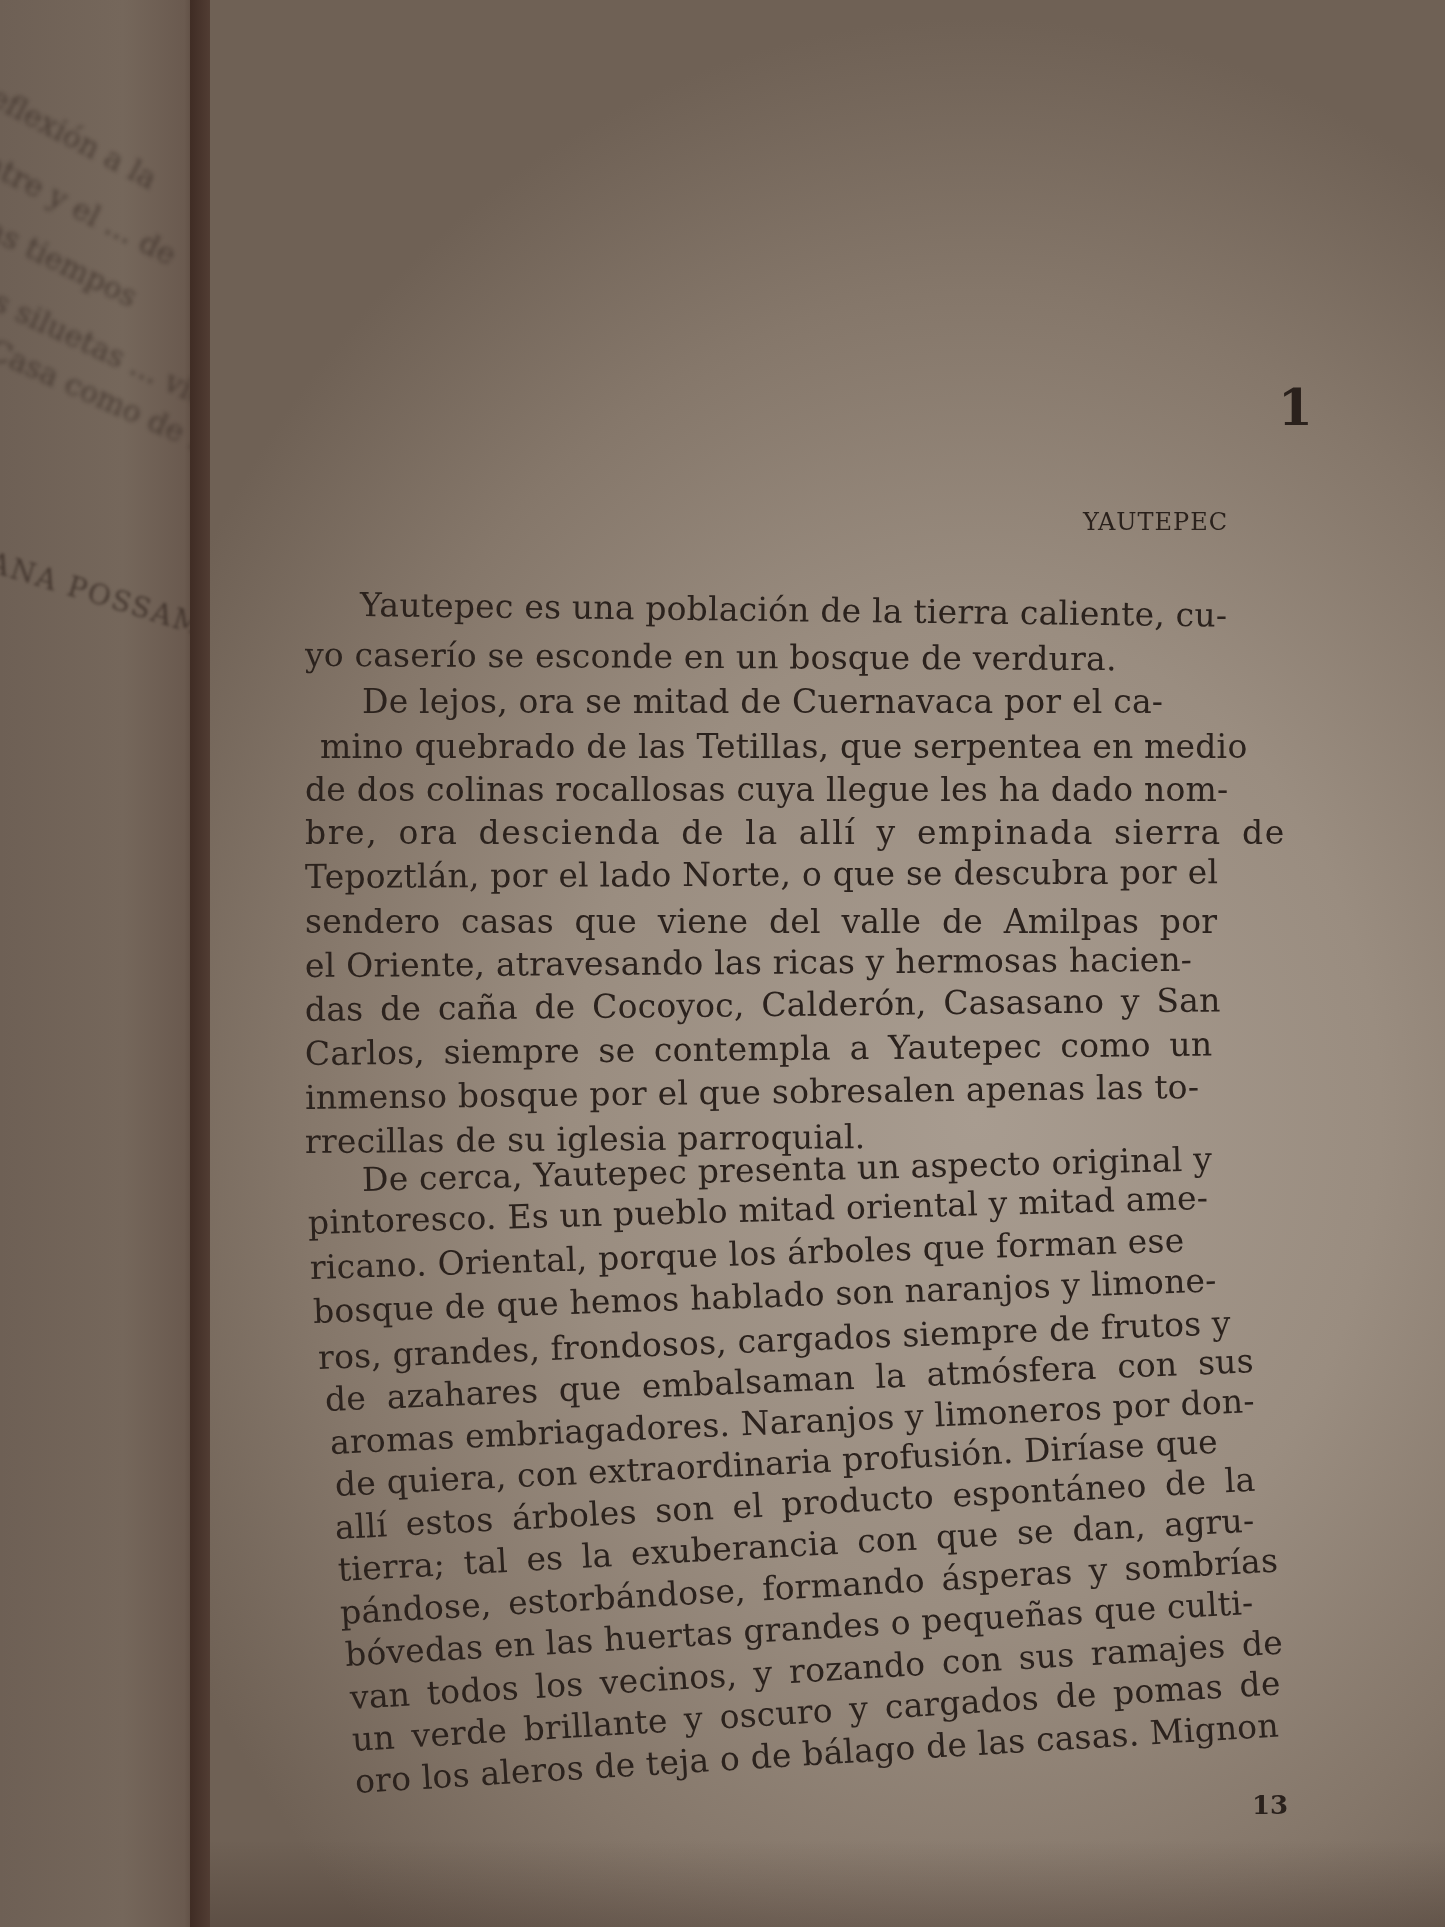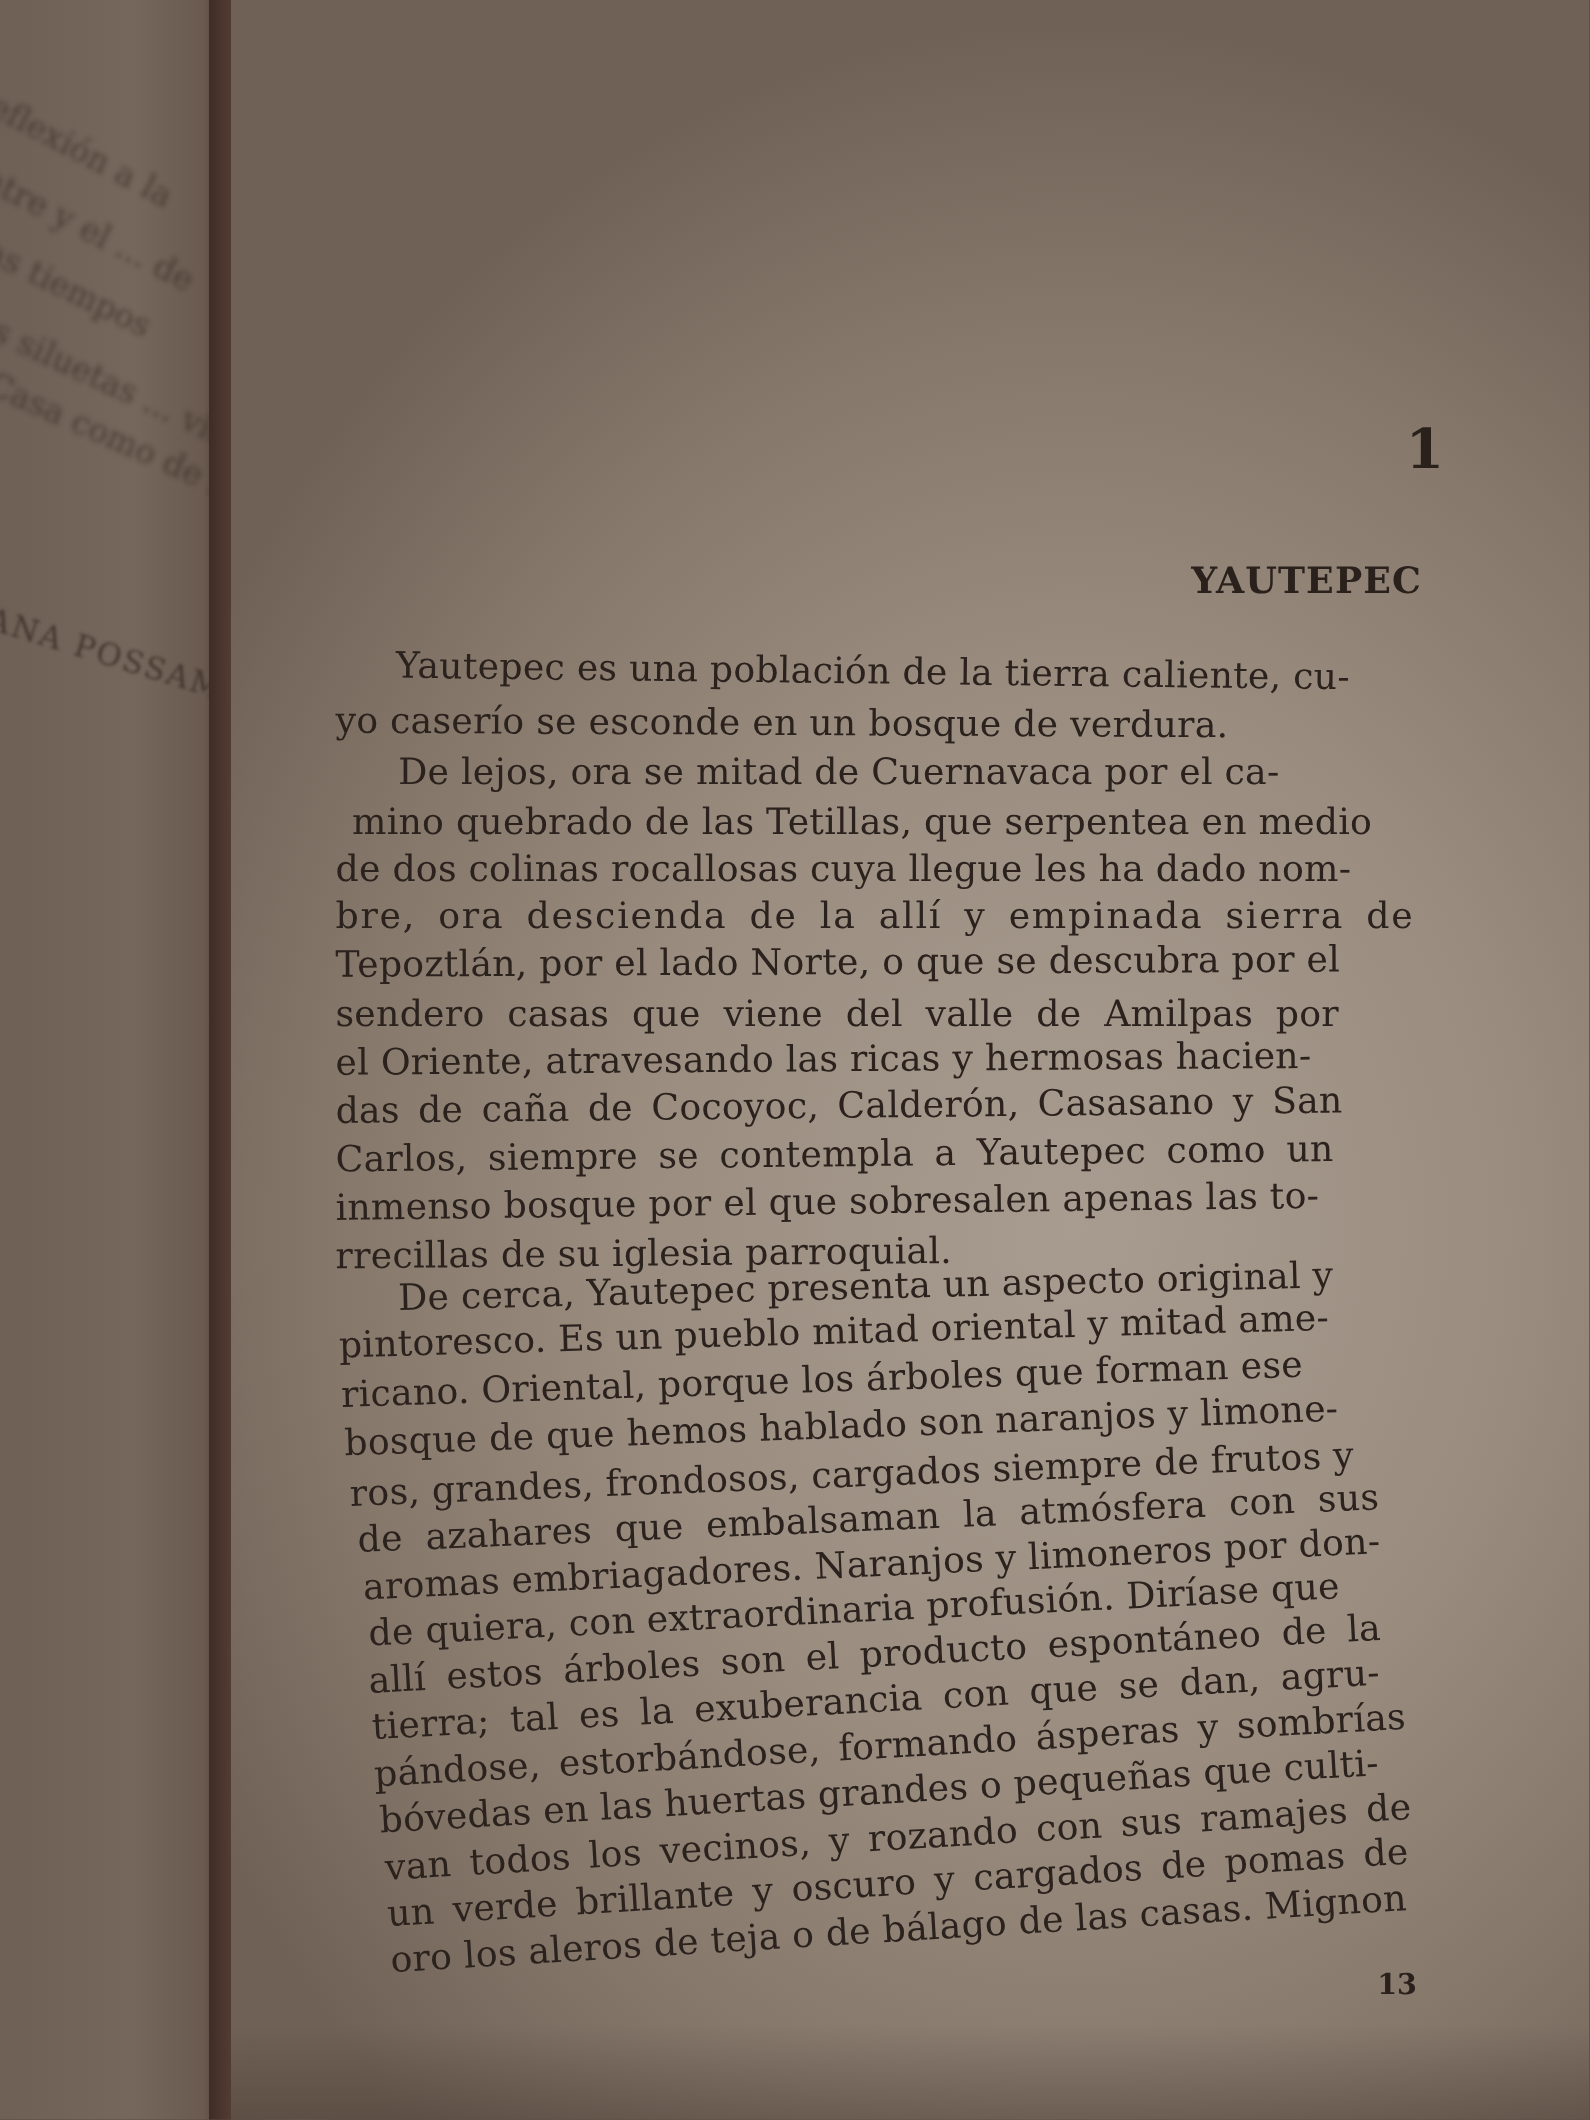--- a/index.html
+++ b/index.html
@@ -32,21 +32,21 @@
   
   .right-page {
     position: absolute; left: 210px; top: 0; width: 1235px; height: 1927px;
     background:
       radial-gradient(ellipse 900px 1100px at 62% 58%, #a89c90 0%, #9a8d80 45%, #85776a 75%, #6f6155 100%);
   }
   .chapter-number {
     position: absolute; left: 1278px; top: 378px; font-size: 50px; font-weight: bold; color: #2a211c;
   }
   .chapter-title {
-    position: absolute; left: 1083px; top: 508px; font-size: 33px; font-weight: bold; color: #2a211c;
+    position: absolute; left: 1083px; top: 508px; font-size: 24px; font-weight: normal; color: #2a211c;
     letter-spacing: 1px;
   }
   .body-line {
     position: absolute; white-space: nowrap; color: #2b221d;
     font-size: 33px; transform-origin: left center; letter-spacing: 0.2px;
   }
   .page-number {
     position: absolute; left: 1252px; top: 1790px; font-size: 26px; font-weight: bold; color: #2a211c;
   }
   .bottom-shadow {

